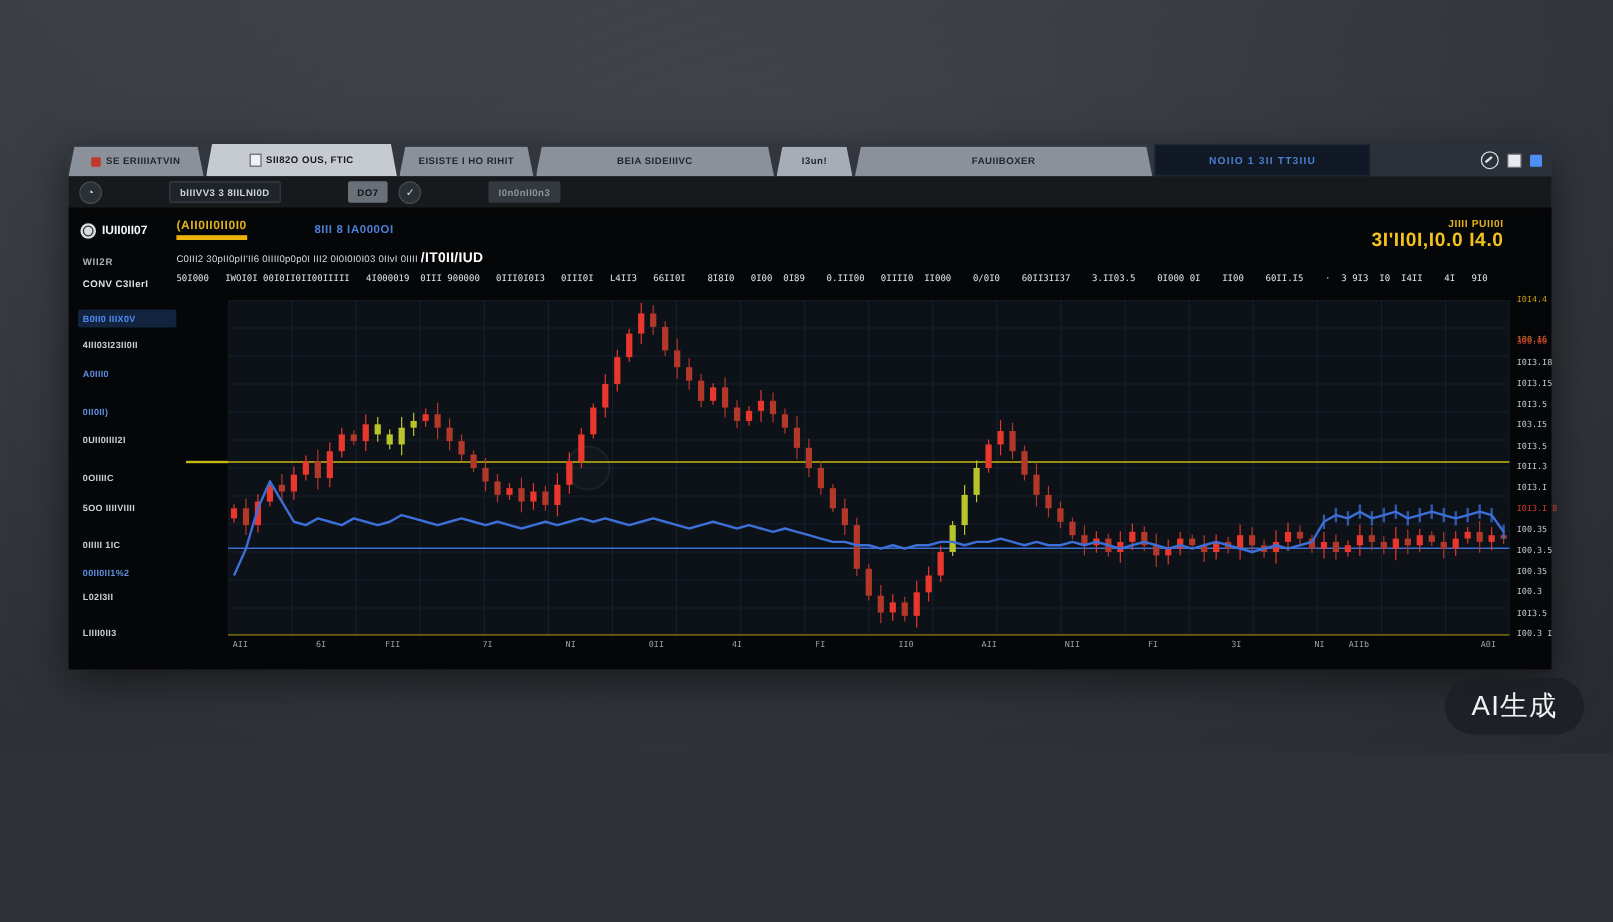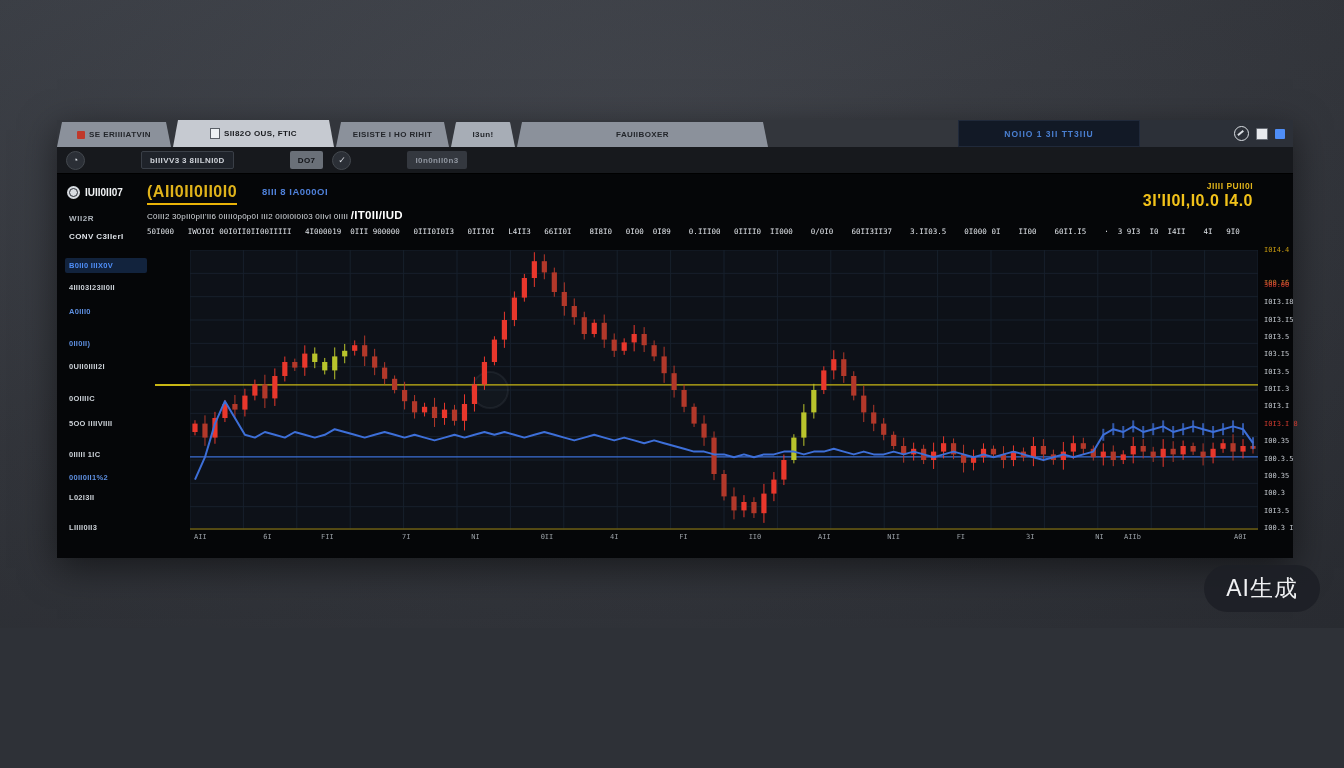--- a/index.html
+++ b/index.html
@@ -50,22 +50,22 @@
   .globe{width:13px;height:13px;border-radius:50%;background:#d8dce1;position:relative;display:inline-block;overflow:hidden;}
   .globe::after{content:"";position:absolute;inset:2px;border-radius:50%;border:1.4px solid #2a2e34;}
   .side-sub1{position:absolute;left:12px;top:40px;color:#aeb4bb;font-size:8px;font-weight:bold;letter-spacing:.6px;}
   .side-sub2{position:absolute;left:12px;top:58px;color:#dde1e6;font-size:8px;font-weight:bold;letter-spacing:.4px;}
   .side-item{position:absolute;left:8px;width:74px;padding:3px 4px;color:#ccd1d7;font-size:7.5px;
     font-weight:bold;letter-spacing:.3px;white-space:nowrap;overflow:hidden;cursor:pointer;}
   .side-item.blue{color:#5e8fe0;}
   .side-item.active{background:#12233d;color:#4f8ef7;border-radius:2px;}
 
   
-  .mkt{position:absolute;left:90px;top:9px;color:#e0b31b;font-size:16px;font-weight:bold;
-    border-bottom:2px solid #eab308;padding-bottom:2px;letter-spacing:.5px;}
+  .mkt{position:absolute;left:90px;top:9px;color:#e0b31b;font-size:10px;font-weight:bold;
+    border-bottom:4px solid #eab308;padding-bottom:2px;letter-spacing:.5px;}
   .acct{position:absolute;left:205px;top:12px;color:#4f80d9;font-size:9.5px;font-weight:bold;letter-spacing:.5px;}
   .price-label{position:absolute;right:40px;top:7px;color:#e0b31b;font-size:8.5px;font-weight:bold;text-align:right;letter-spacing:.5px;}
   .price-value{position:absolute;right:40px;top:18px;color:#f2c21a;font-size:16px;font-weight:bold;text-align:right;letter-spacing:.5px;}
   .subline{position:absolute;left:90px;top:35px;color:#d8dce1;font-size:8px;white-space:nowrap;letter-spacing:.2px;}
   .subline b{color:#ffffff;font-size:11.5px;letter-spacing:.3px;}
   .quote{position:absolute;left:90px;top:53px;width:1130px;color:#dfe3e8;font-size:7.5px;
     font-family:"DejaVu Sans Mono",monospace;white-space:pre;overflow:hidden;}
 
   
   .plot{position:absolute;left:133px;top:76px;width:1068px;height:280px;background:#0d1118;}
@@ -89,20 +89,23 @@
       <div class="tab" style="width:98px">
         <span class="tab-favicon"></span>
         <span>SE ERIIIIATVIN</span>
       </div>
       <div class="tab active" style="width:145px">
         <span class="tab-doc"></span>
         <span>SII82O OUS, FTIC</span>
       </div>
       <div class="tab" style="width:97px">
         <span>EISISTE I HO RIHIT</span>
+      </div>
+      <div class="tab" style="width:185px">
+        <span>BEIA SIDEIIIVC</span>
       </div>
       <div class="tab small" style="width:48px">
         <span>I3un!</span>
       </div>
       <div class="tab" style="width:235px">
         <span>FAUIIBOXER</span>
       </div>
       <div class="tab-spacer"></div>
       <div class="addr">
         <span>NOIIO 1 3II TT3IIU</span>

